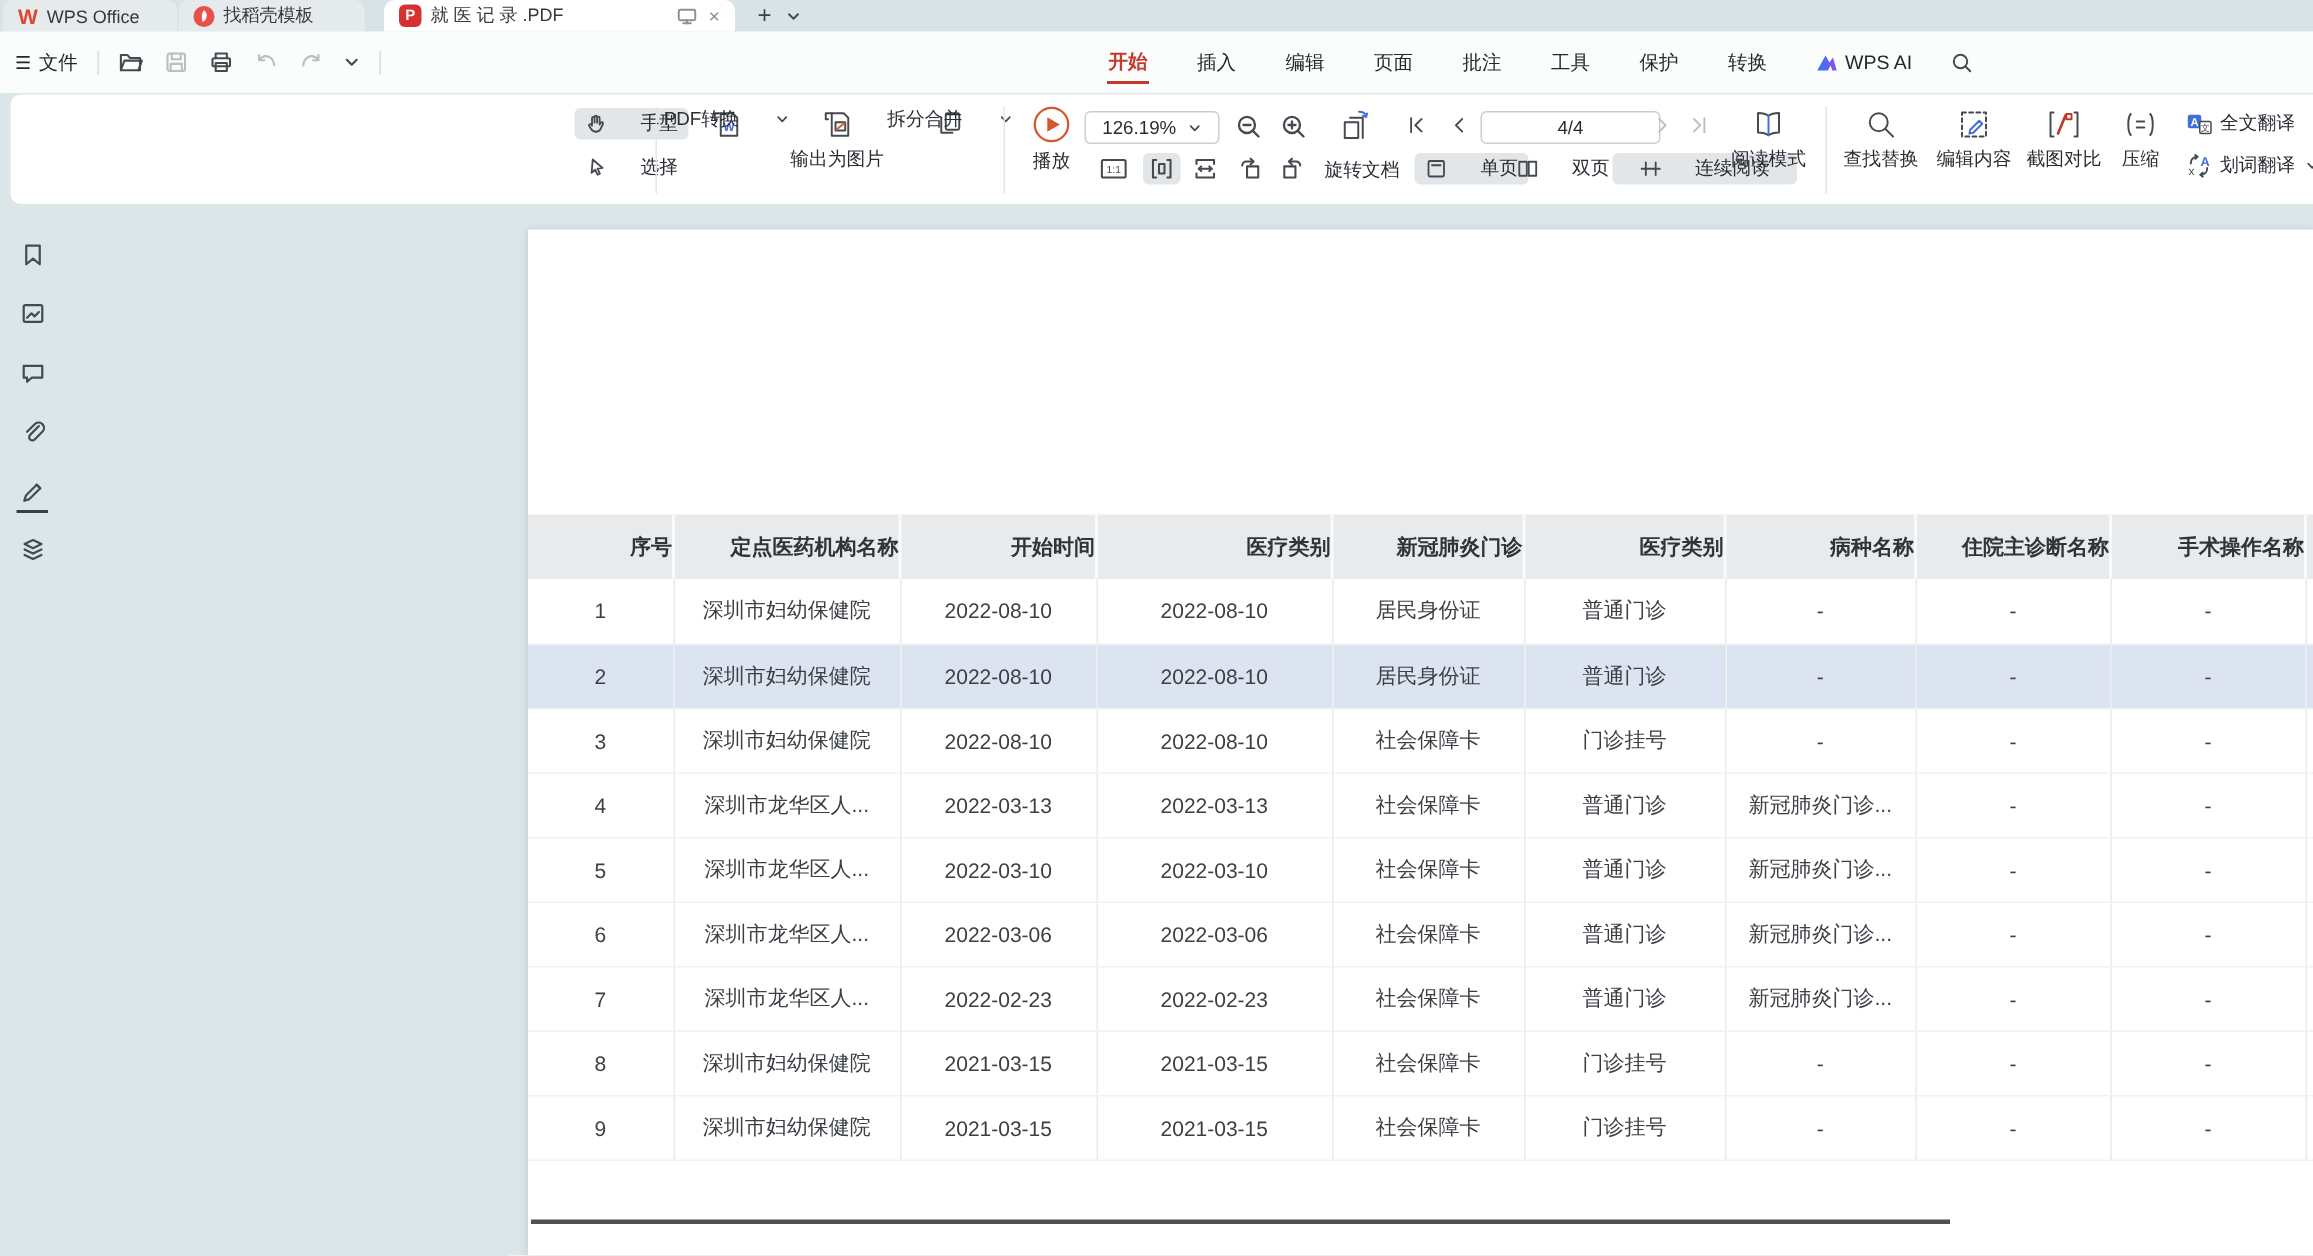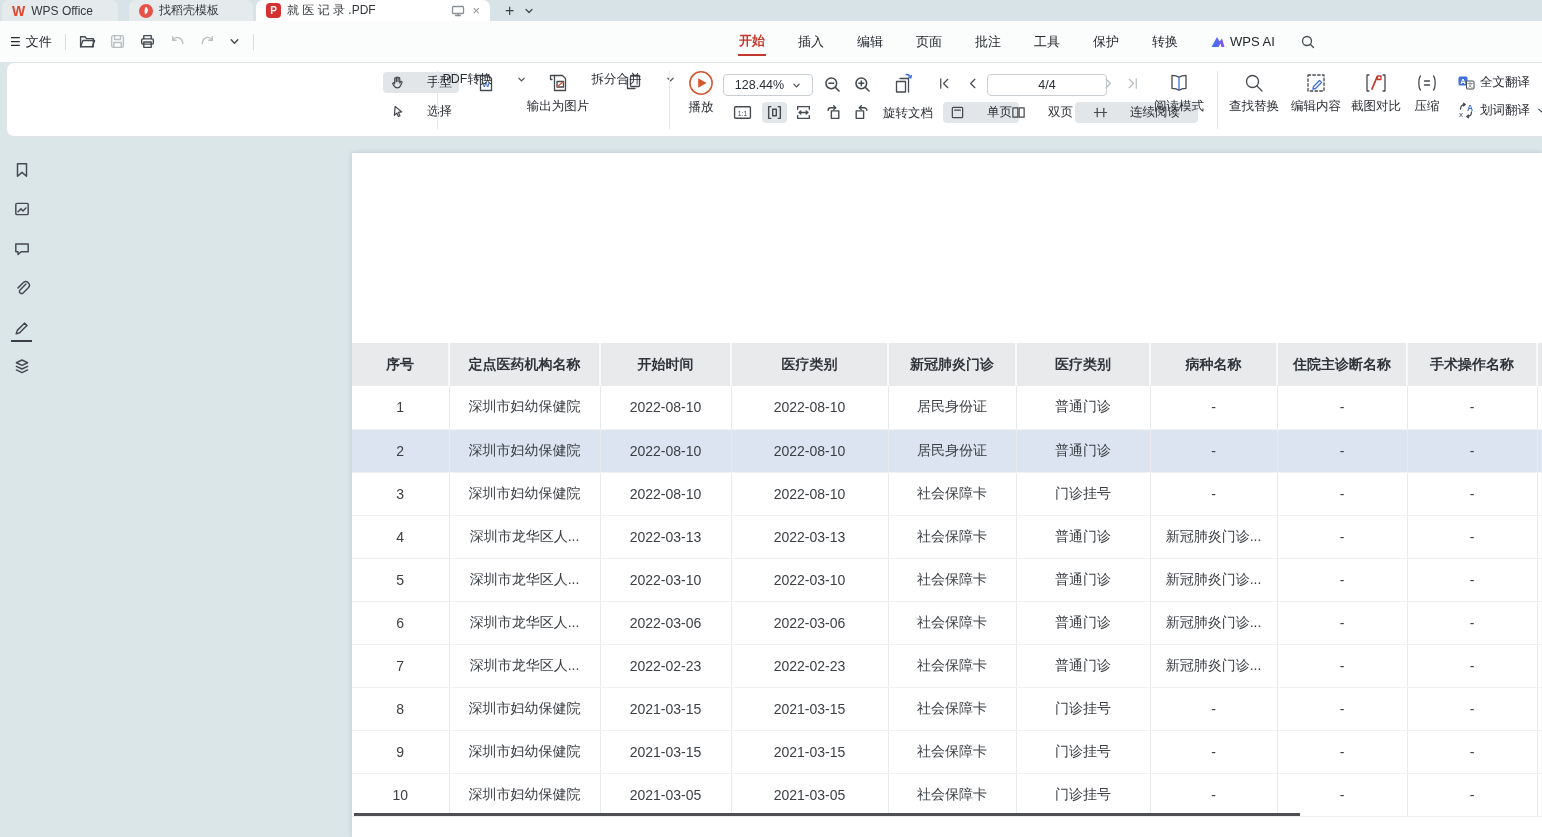--- a/index.html
+++ b/index.html
@@ -39,36 +39,36 @@
   .boxfield { position:absolute; border:1px solid #c9ced3; border-radius:4px; background:#fff; display:flex; align-items:center; justify-content:center; font-size:12.5px; color:#2a2d33; }
   #page-input { text-align:center; border:none; outline:none; width:100%; font-size:12.5px; font-family:inherit; color:#2a2d33; background:transparent; }
   .chev { margin-left:2px; }
   
   #sidebar { position:absolute; left:0; top:137px; width:44px; height:700px; }
   .side-ico { position:absolute; left:13px; }
   .pen-underline { position:absolute; left:11px; top:203px; width:21px; height:2px; background:#3c4046; }
   
   #page { position:absolute; left:352px; top:153px; width:1190px; height:684px; background:#ffffff; box-shadow:0 0 5px rgba(40,60,70,.18); }
   #rec-table { position:absolute; left:0; top:190px; width:1190px; border-collapse:collapse; table-layout:fixed; }
-  #rec-table th { background:#e8eaec; font-size:14px; font-weight:bold; color:#30343a; height:43px; text-align:center; border-right:2px solid #f8f9fa; }
+  #rec-table th { background:#e8eaec; font-size:14px; font-weight:bold; color:#30343a; height:43px; text-align:right; border-right:2px solid #f8f9fa; }
   #rec-table th:last-child { border-right:none; }
   #rec-table td { font-size:14px; color:#3c4045; height:43px; text-align:center; border-right:1px solid #e9eaec; border-bottom:1px solid #f0f1f2; background:#fff; overflow:hidden; white-space:nowrap; }
   #rec-table td:last-child { border-right:none; }
   #rec-table tr.hl td { background:#dbe4f0; }
   #table-endline { position:absolute; left:2px; top:660px; width:946px; height:3px; background:#4d4f52; }
 </style>
 </head>
 <body>
 
 <div id="titlebar">
   <div class="tab tab-inactive" style="left:2px;width:116px;">
     <span class="wps-w">W</span>
     <span>WPS Office</span>
   </div>
-  <div class="tab tab-inactive" style="left:129px;width:124px;">
+  <div class="tab tab-inactive" style="left:119px;width:124px;">
     <span class="docer-dot">
       <svg width="14" height="14" viewBox="0 0 14 14">
           <path d="M7 2.8c2.6 1.8 2.6 6-0.8 7.8-1-2.6-0.9-6 0.8-7.8z" fill="#ffffff"></path>
         </svg>
     </span>
     <span>找稻壳模板</span>
   </div>
   <div class="tab" id="doc-tab" style="left:256px;width:234px;">
     <span class="pdf-badge">P</span>
     <span style="flex:1;">就 医 记 录 .PDF</span>
@@ -225,21 +225,21 @@
 
   <div class="tb-col" style="left:671px;top:7px;width:46px;">
     <svg width="26" height="26" viewBox="0 0 28 28">
         <circle cx="14" cy="14" r="12" fill="none" stroke="#d4572e" stroke-width="1.6"></circle>
         <polygon points="11,8.8 20,14 11,19.2" fill="#d4572e"></polygon>
       </svg>
     <span>播放</span>
   </div>
 
   <div class="boxfield" style="left:716px;top:11px;width:90px;height:22px;gap:8px;">
-    <span>128.44%</span>
+    <span>126.19%</span>
     <svg class="ico" width="9" height="9" viewBox="0 0 10 10">
         <polyline points="2,3.5 5,6.5 8,3.5"></polyline>
       </svg>
   </div>
 
   <span class="tb" style="left:816px;top:12px;">
       <svg class="ico" width="19" height="19" viewBox="0 0 16 16">
         <circle cx="7" cy="7" r="4.5"></circle>
         <line x1="10.3" y1="10.3" x2="13.5" y2="13.5"></line>
         <line x1="5" y1="7" x2="9" y2="7"></line>
@@ -587,28 +587,16 @@
           <td>深圳市妇幼保健院</td>
           <td>2021-03-15</td>
           <td>2021-03-15</td>
           <td>社会保障卡</td>
           <td>门诊挂号</td>
           <td>-</td>
           <td>-</td>
           <td>-</td>
           <td></td>
         </tr>
-        <tr>
-          <td>10</td>
-          <td>深圳市妇幼保健院</td>
-          <td>2021-03-05</td>
-          <td>2021-03-05</td>
-          <td>社会保障卡</td>
-          <td>门诊挂号</td>
-          <td>-</td>
-          <td>-</td>
-          <td>-</td>
-          <td></td>
-        </tr>
       </tbody>
   </table>
   <div id="table-endline"></div>
 </div>
 
 </body></html>

